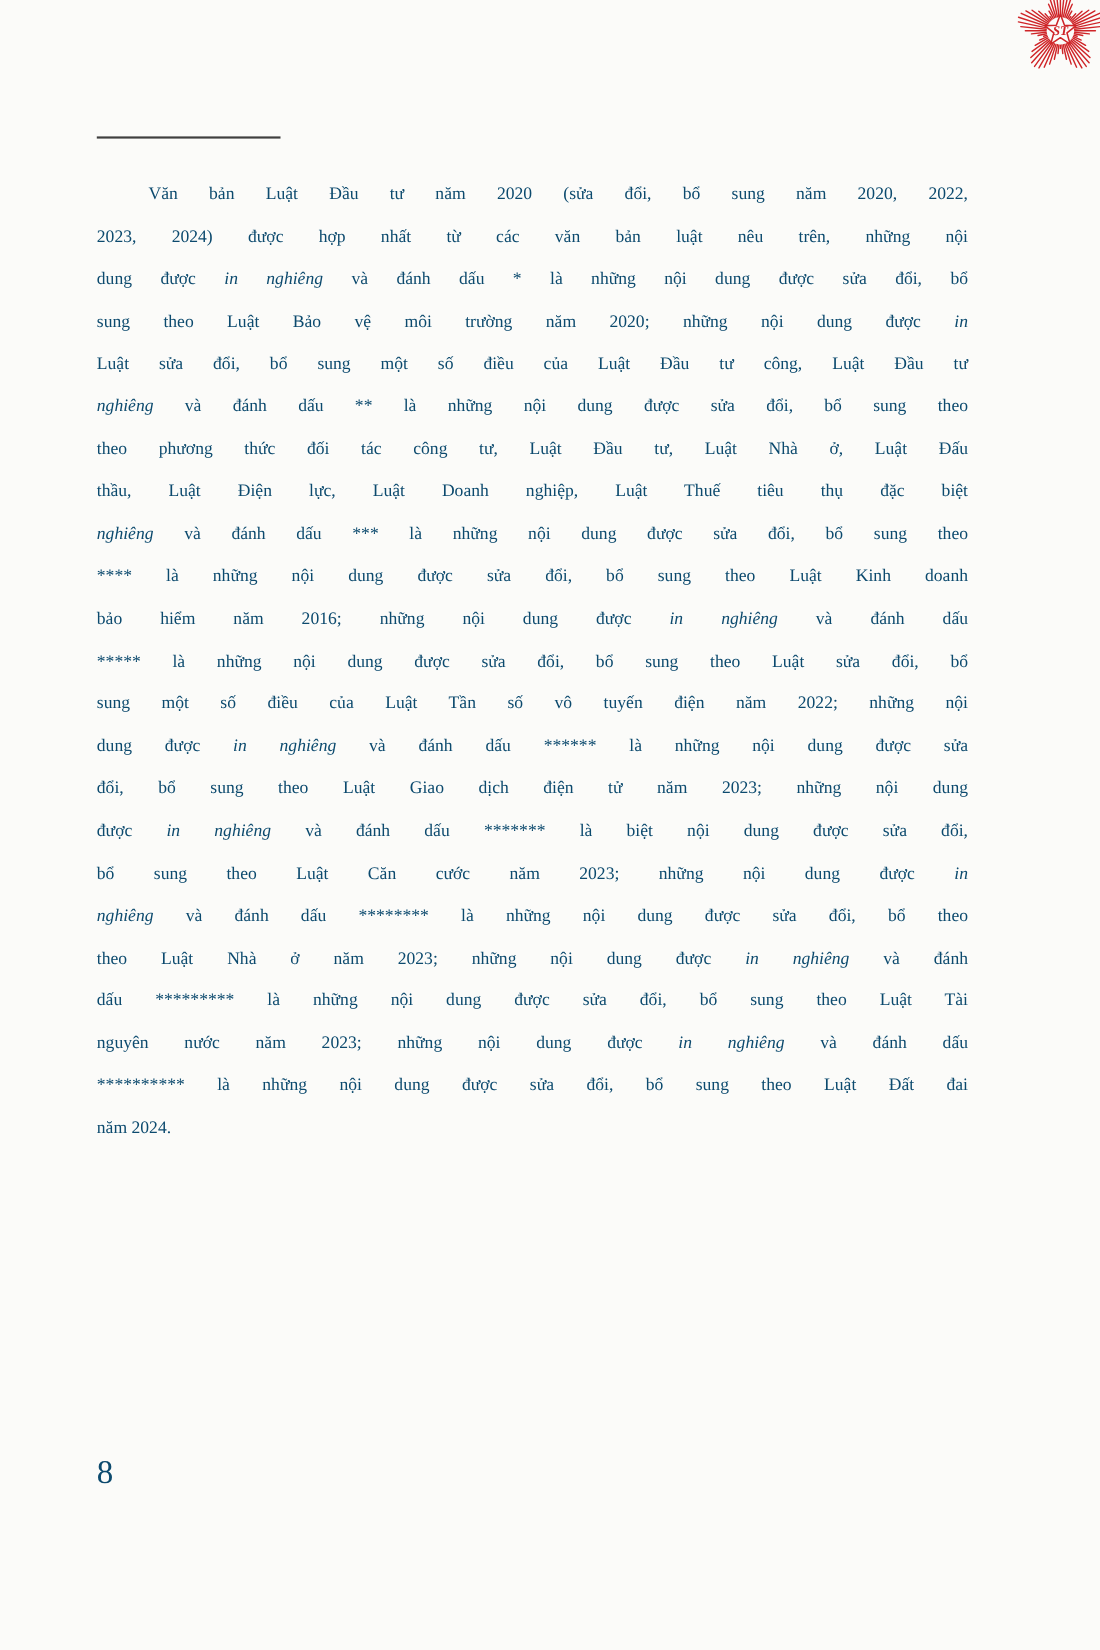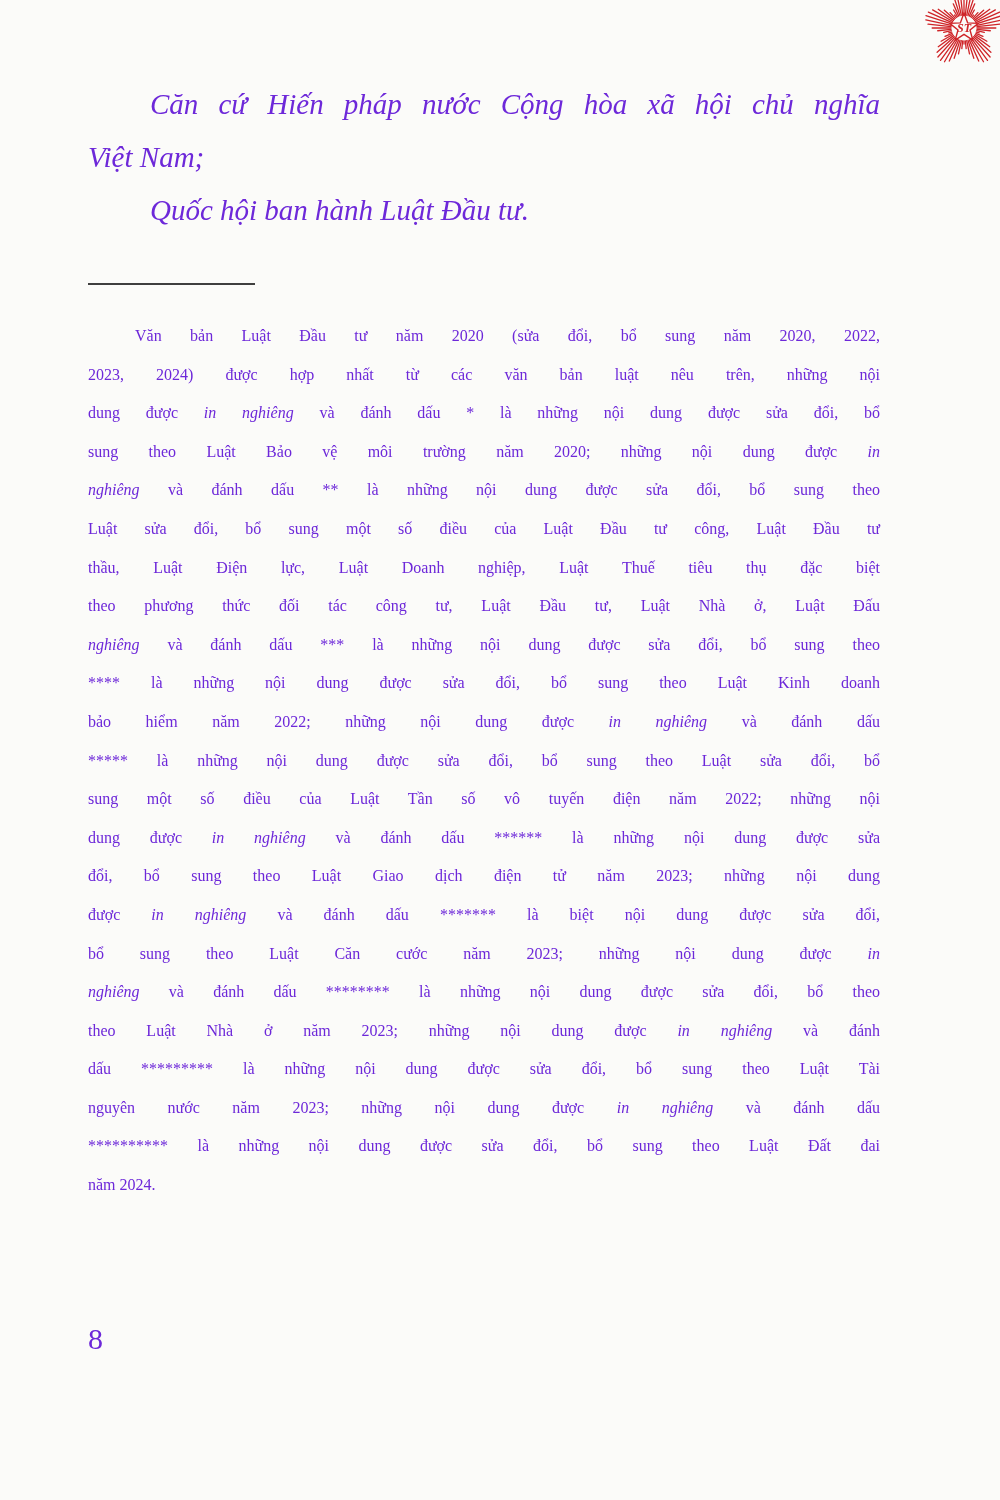--- a/index.html
+++ b/index.html
@@ -1,19 +1,19 @@
 <!DOCTYPE html>
 <html><head>
 <meta charset="utf-8">
 <style>
   html,body { margin:0; padding:0; }
   .page {
     position:relative; width:1000px; height:1500px;
     background:#fbfbf9; overflow:hidden;
-    font-family:"Liberation Serif", serif; color:#6d28d9;
+    font-family:"Liberation Serif", serif; color:#0c4a6e;
   }
   .content { position:absolute; left:88px; top:78px; width:792px; }
   .preamble { font-style:italic; font-size:29px; line-height:53px; }
   .pre-line.indent { text-indent:62px; }
   .stretch { text-align:justify; text-align-last:justify; -moz-text-align-last:justify; }
   .separator { width:167px; height:2px; background:#3f3f3f; border:0; margin:46px 0 32px 0; }
   .body-text { font-size:16px; line-height:38.6px; }
   .body-line.indent { text-indent:47px; }
   .it { font-style:italic; }
   .page-number { position:absolute; left:88px; top:1322px; font-size:30px; }
@@ -83,38 +83,33 @@
       <line x1="53.2583302491977" y1="48.50000000000001" x2="64.9034332976706" y2="55.22330337977677" stroke="#cf2428" stroke-width="1.3" stroke-linecap="round"></line>
       <line x1="53.87609094935381" y1="47.2875763599854" x2="60.94721573557173" y2="50.43584395220581" stroke="#cf2428" stroke-width="1.3" stroke-linecap="round"></line>
       <line x1="54.363734711837" y1="46.017220926874316" x2="57.21690426072246" y2="46.94427190999916" stroke="#cf2428" stroke-width="1.3" stroke-linecap="round"></line>
       <line x1="54.715918809539474" y1="44.702851980630875" x2="62.28708419191316" y2="46.31215286214333" stroke="#cf2428" stroke-width="1.3" stroke-linecap="round"></line>
       <line x1="54.92878463978755" y1="43.35887002247949" x2="68.30172948057054" y2="44.764423163220066" stroke="#cf2428" stroke-width="1.3" stroke-linecap="round"></line>
       <polygon points="42.00,27.00 38.30,36.90 27.73,37.36 36.01,43.95 33.18,54.14 42.00,48.30 50.82,54.14 47.99,43.95 56.27,37.36 45.70,36.90" fill="#fbfbf9" stroke="#cf2428" stroke-width="1.4" stroke-linejoin="round"></polygon>
       <text x="42" y="46" text-anchor="middle" fill="#cf2428" font-family="&quot;Liberation Serif&quot;, serif" font-size="12" font-style="italic" font-weight="bold">ST</text>
     </svg>
 
   <div class="content">
-    <div class="preamble">
-        <div class="pre-line indent stretch"><span>Căn cứ Hiến pháp nước Cộng hòa xã hội chủ nghĩa</span></div>
-        <div class="pre-line"><span>Việt Nam;</span></div>
-        <div class="pre-line indent"><span>Quốc hội ban hành Luật Đầu tư.</span></div>
-      </div>
     <hr class="separator">
     <div class="body-text">
         <div class="body-line indent stretch"><span>Văn bản Luật Đầu tư năm 2020 (sửa đổi, bổ sung năm 2020, 2022,</span></div>
         <div class="body-line stretch"><span>2023, 2024) được hợp nhất từ các văn bản luật nêu trên, những nội</span></div>
         <div class="body-line stretch"><span>dung được </span><span class="it">in nghiêng</span><span> và đánh dấu * là những nội dung được sửa đổi, bổ</span></div>
         <div class="body-line stretch"><span>sung theo Luật Bảo vệ môi trường năm 2020; những nội dung được </span><span class="it">in</span></div>
+        <div class="body-line stretch"><span>Luật sửa đổi, bổ sung một số điều của Luật Đầu tư công, Luật Đầu tư</span></div>
         <div class="body-line stretch"><span class="it">nghiêng</span><span> và đánh dấu ** là những nội dung được sửa đổi, bổ sung theo</span></div>
-        <div class="body-line stretch"><span>Luật sửa đổi, bổ sung một số điều của Luật Đầu tư công, Luật Đầu tư</span></div>
+        <div class="body-line stretch"><span>theo phương thức đối tác công tư, Luật Đầu tư, Luật Nhà ở, Luật Đấu</span></div>
         <div class="body-line stretch"><span>thầu, Luật Điện lực, Luật Doanh nghiệp, Luật Thuế tiêu thụ đặc biệt</span></div>
-        <div class="body-line stretch"><span>theo phương thức đối tác công tư, Luật Đầu tư, Luật Nhà ở, Luật Đấu</span></div>
         <div class="body-line stretch"><span class="it">nghiêng</span><span> và đánh dấu *** là những nội dung được sửa đổi, bổ sung theo</span></div>
         <div class="body-line stretch"><span>**** là những nội dung được sửa đổi, bổ sung theo Luật Kinh doanh</span></div>
-        <div class="body-line stretch"><span>bảo hiểm năm 2022; những nội dung được </span><span class="it">in nghiêng</span><span> và đánh dấu</span></div>
+        <div class="body-line stretch"><span>bảo hiểm năm 2016; những nội dung được </span><span class="it">in nghiêng</span><span> và đánh dấu</span></div>
         <div class="body-line stretch"><span>***** là những nội dung được sửa đổi, bổ sung theo Luật sửa đổi, bổ</span></div>
         <div class="body-line stretch"><span>sung một số điều của Luật Tần số vô tuyến điện năm 2022; những nội</span></div>
         <div class="body-line stretch"><span>dung được </span><span class="it">in nghiêng</span><span> và đánh dấu ****** là những nội dung được sửa</span></div>
         <div class="body-line stretch"><span>đổi, bổ sung theo Luật Giao dịch điện tử năm 2023; những nội dung</span></div>
         <div class="body-line stretch"><span>được </span><span class="it">in nghiêng</span><span> và đánh dấu ******* là biệt nội dung được sửa đổi,</span></div>
         <div class="body-line stretch"><span>bổ sung theo Luật Căn cước năm 2023; những nội dung được </span><span class="it">in</span></div>
         <div class="body-line stretch"><span class="it">nghiêng</span><span> và đánh dấu ******** là những nội dung được sửa đổi, bổ theo</span></div>
         <div class="body-line stretch"><span>theo Luật Nhà ở năm 2023; những nội dung được </span><span class="it">in nghiêng</span><span> và đánh</span></div>
         <div class="body-line stretch"><span>dấu ********* là những nội dung được sửa đổi, bổ sung theo Luật Tài</span></div>
         <div class="body-line stretch"><span>nguyên nước năm 2023; những nội dung được </span><span class="it">in nghiêng</span><span> và đánh dấu</span></div>

